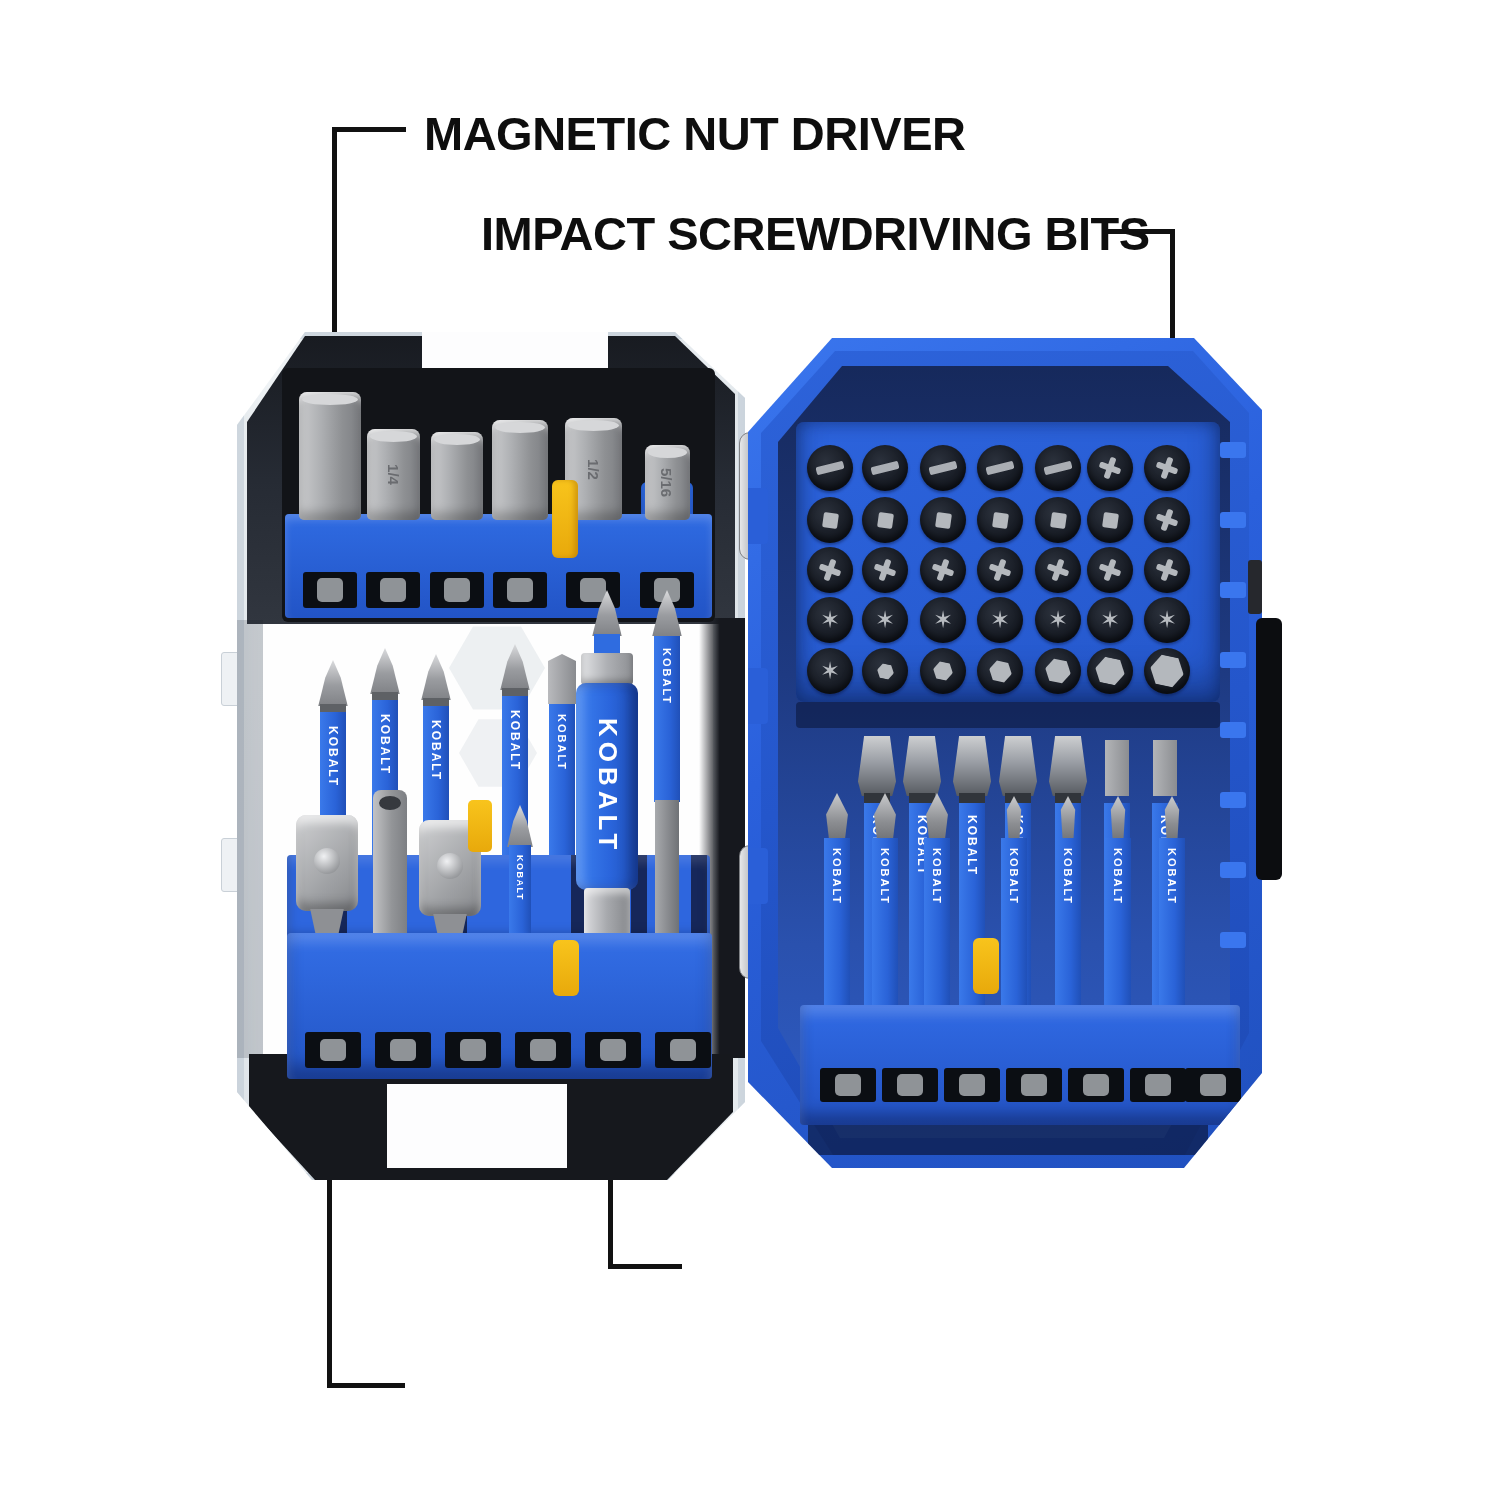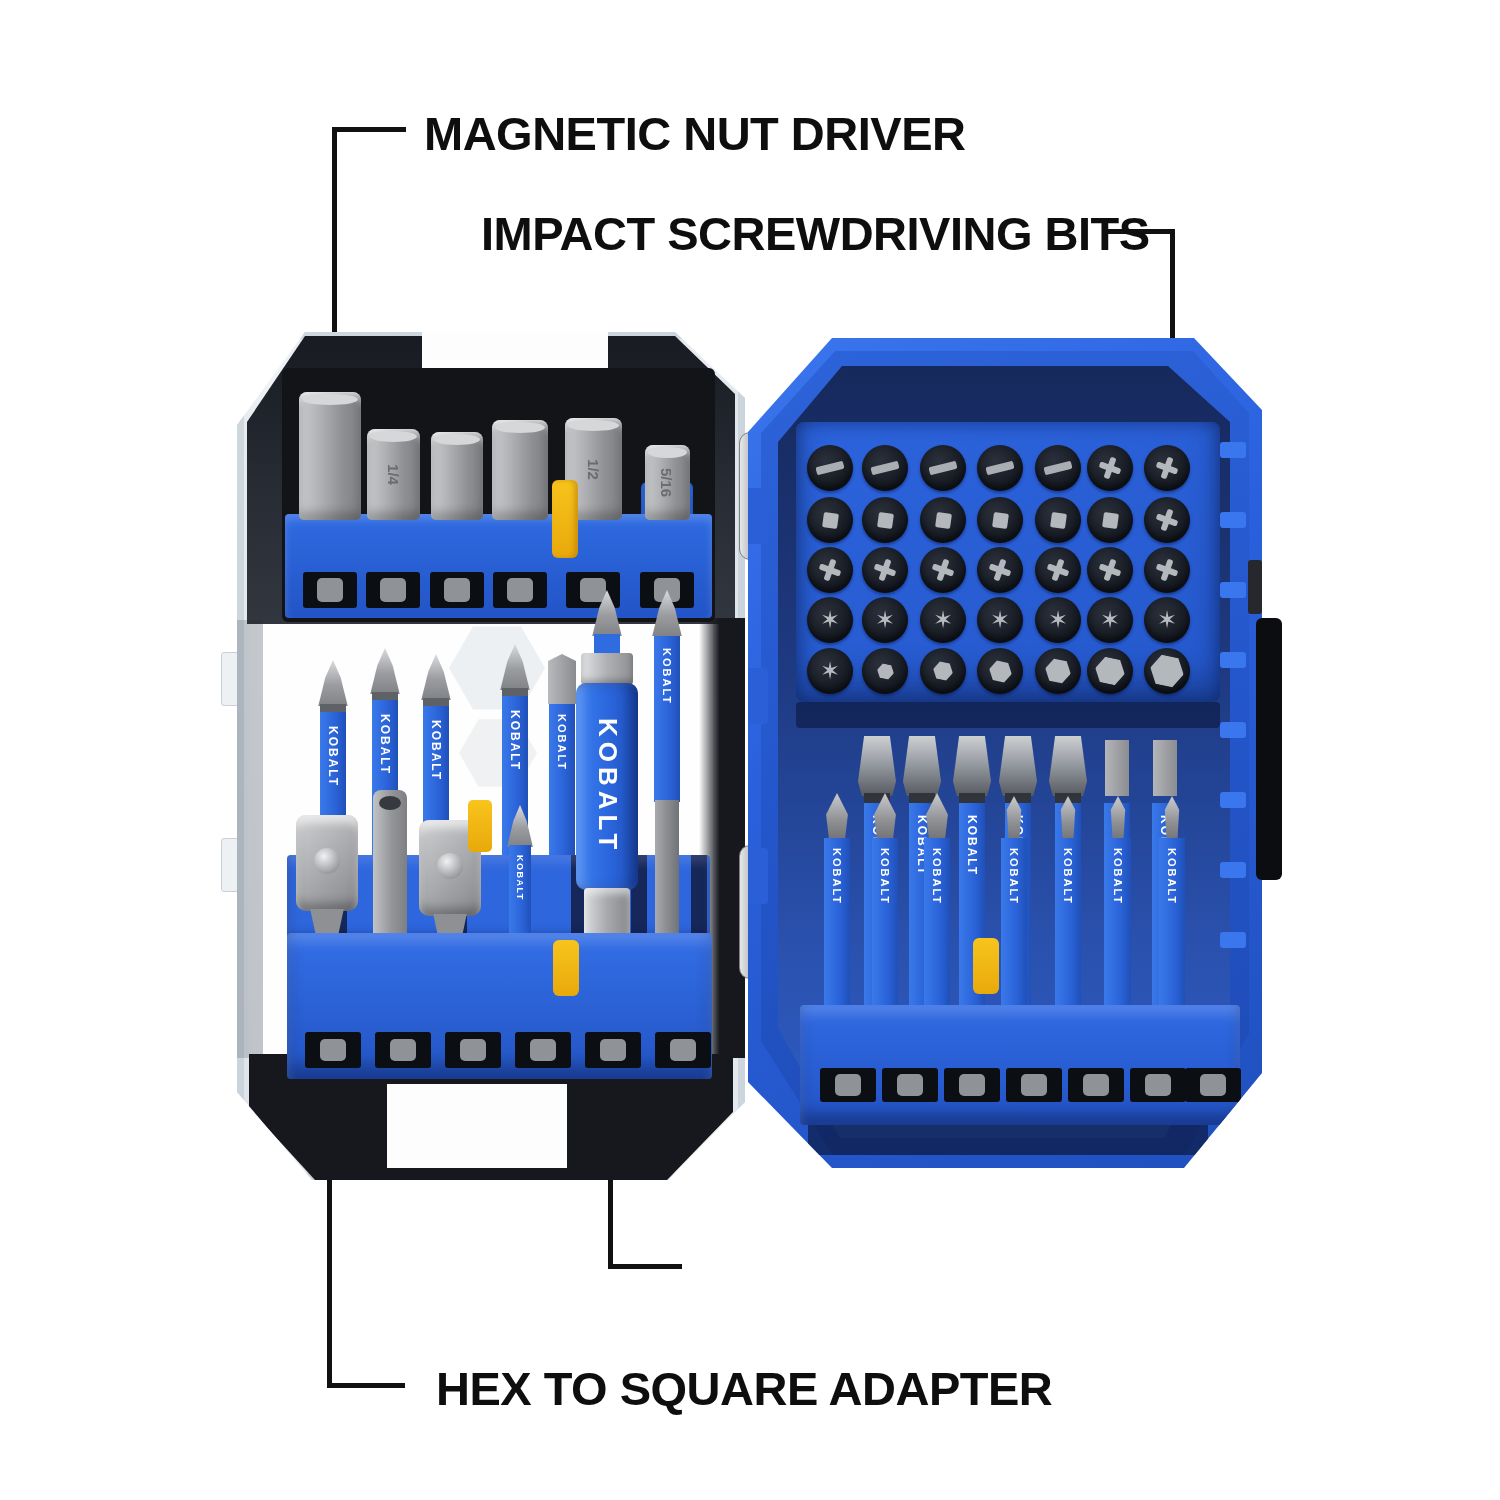--- a/index.html
+++ b/index.html
@@ -25,21 +25,20 @@
   <div class="cline" style="left:332px;top:127px;width:5px;height:315px;"></div>
   <div class="cline" style="left:1107px;top:229px;width:68px;height:5px;"></div>
   <div class="cline" style="left:1170px;top:229px;width:5px;height:234px;"></div>
   <div class="cline" style="left:608px;top:875px;width:5px;height:394px;"></div>
   <div class="cline" style="left:608px;top:1264px;width:74px;height:5px;"></div>
   <div class="cline" style="left:327px;top:897px;width:5px;height:491px;"></div>
   <div class="cline" style="left:327px;top:1383px;width:78px;height:5px;"></div>
 
   <div class="callout-label" style="left:481px;top:206px;">IMPACT SCREWDRIVING BITS</div>
   <div class="callout-label" style="left:424px;top:106px;">MAGNETIC NUT DRIVER</div>
-  <div class="callout-label" style="left:436px;top:1361px;">HEX TO SQUARE ADAPTER</div>
 
   <div class="abs" style="left:221px;top:652px;width:18px;height:52px;background:#eef1f4;border:1px solid #c9d0d7;border-radius:3px;"></div>
   <div class="abs" style="left:221px;top:838px;width:18px;height:52px;background:#eef1f4;border:1px solid #c9d0d7;border-radius:3px;"></div>
 
   <div id="lc">
     <div class="abs" style="left:0;top:0;width:508px;height:848px;
          background:linear-gradient(135deg,#f2f5f7,#e7ecf0 60%,#eef2f5);
          box-shadow:inset 0 0 0 7px rgba(188,198,209,.55), inset 0 0 46px rgba(150,165,180,.28);"></div>
     <div class="abs" style="left:10px;top:4px;width:488px;height:288px;
          background:linear-gradient(180deg,#181b21,#262b34 50%,#31363f);

